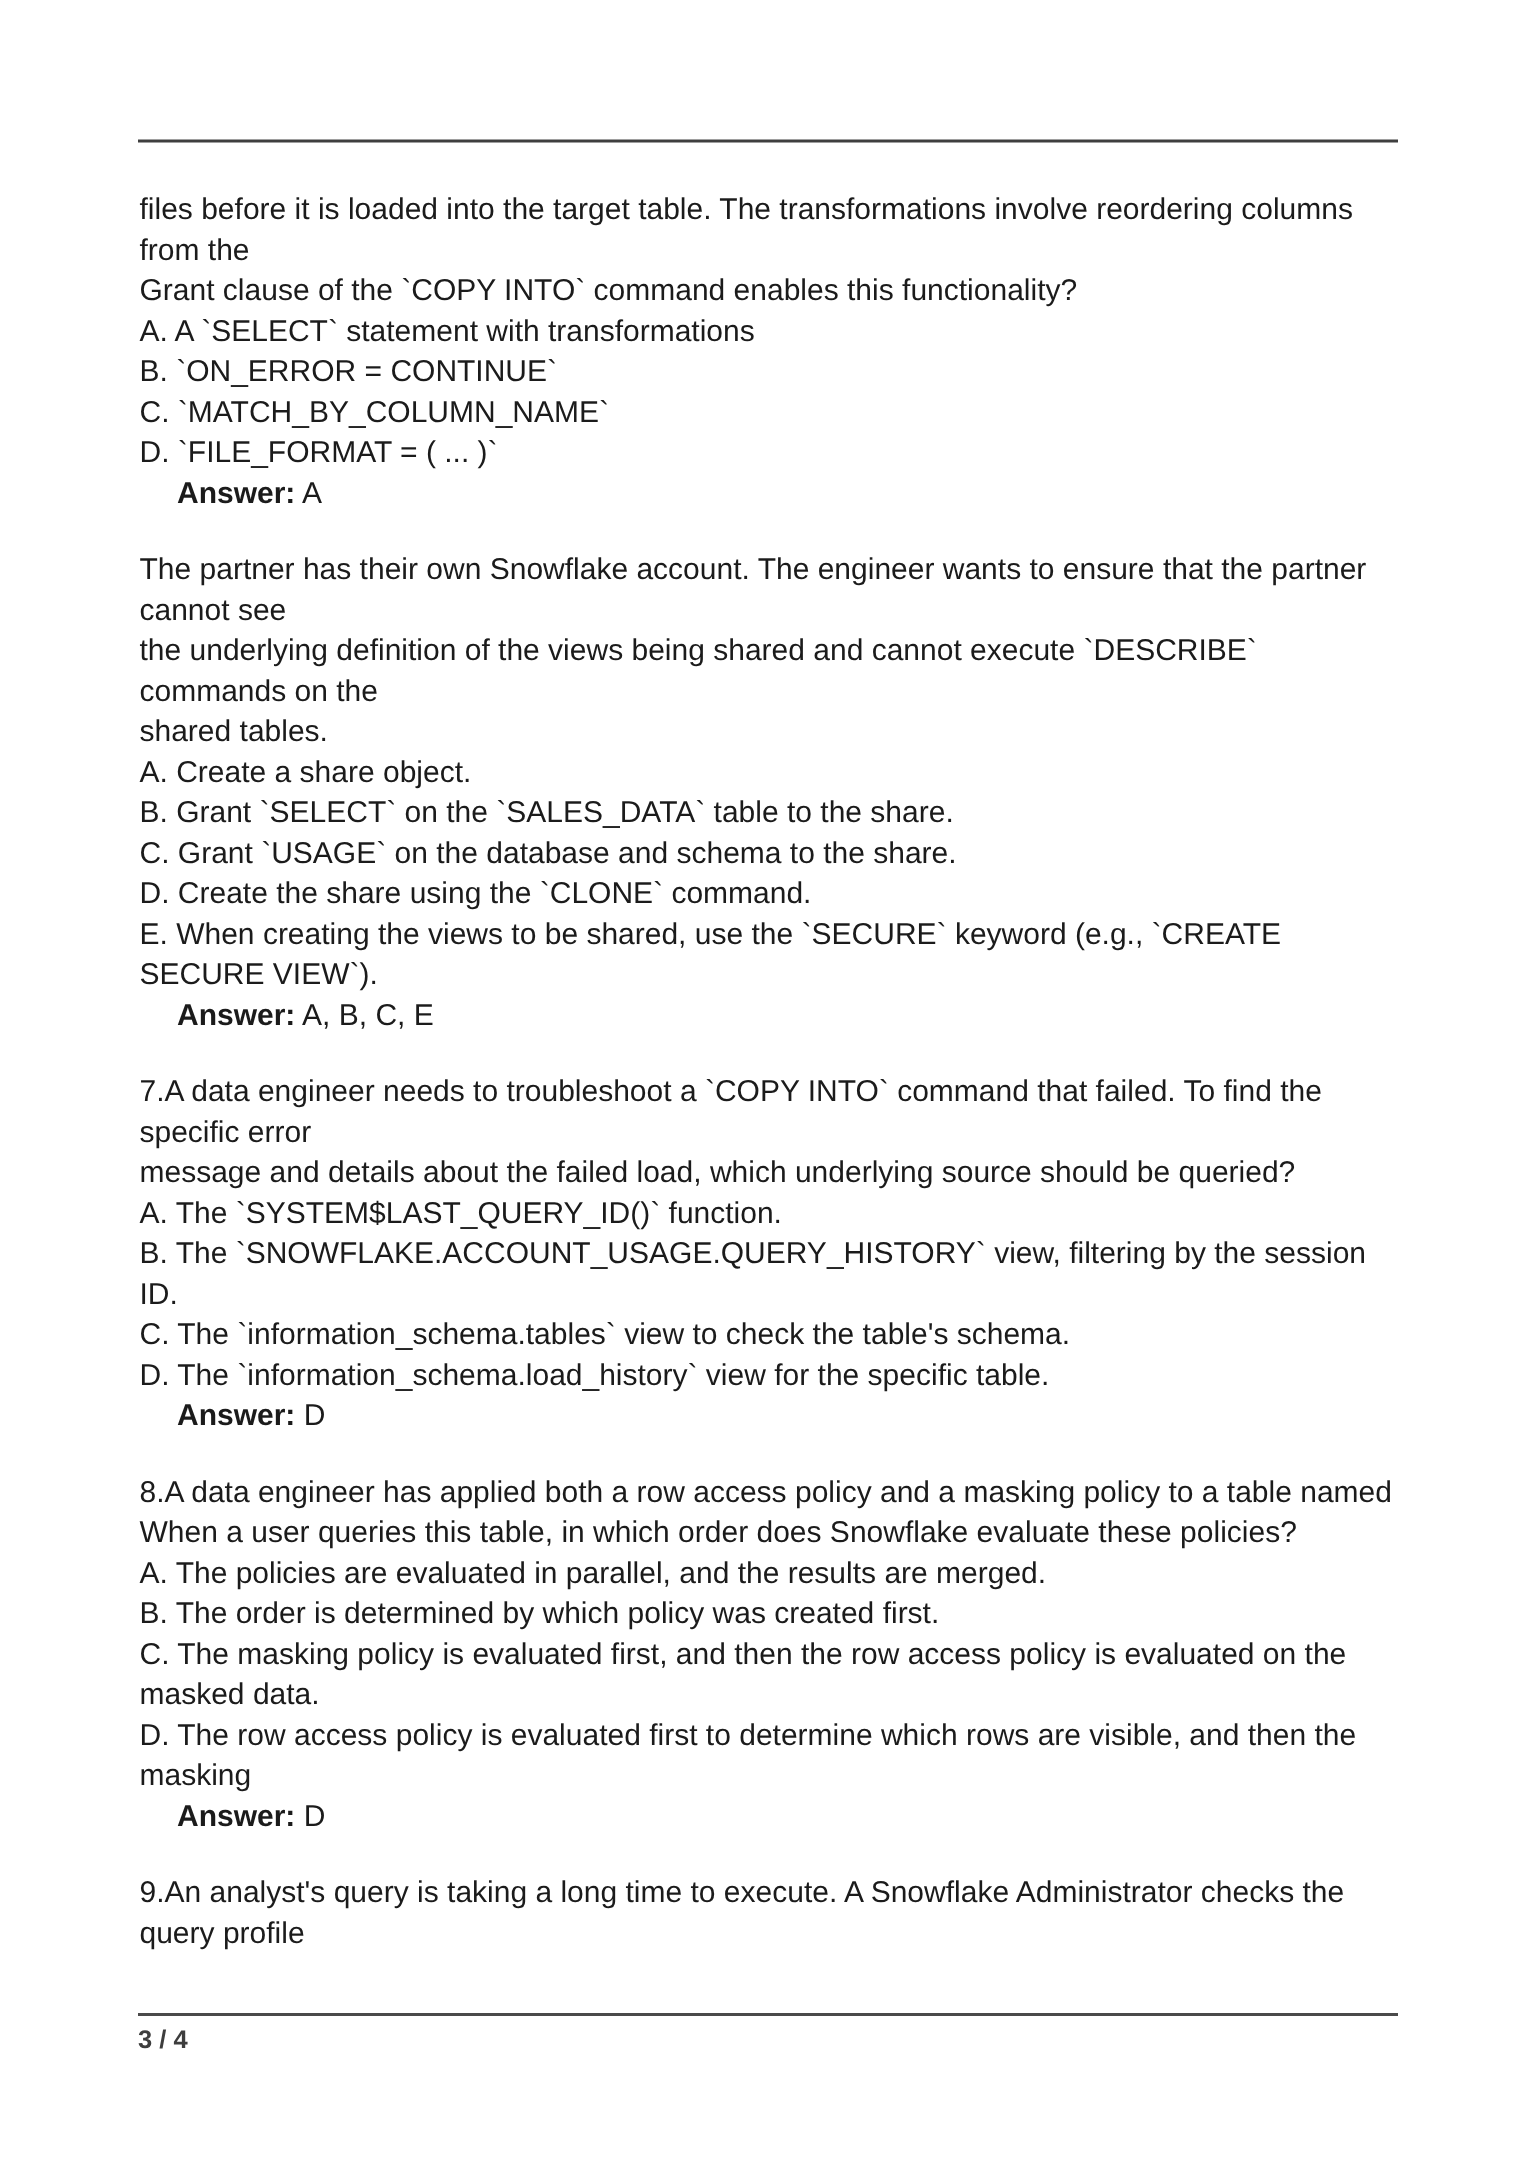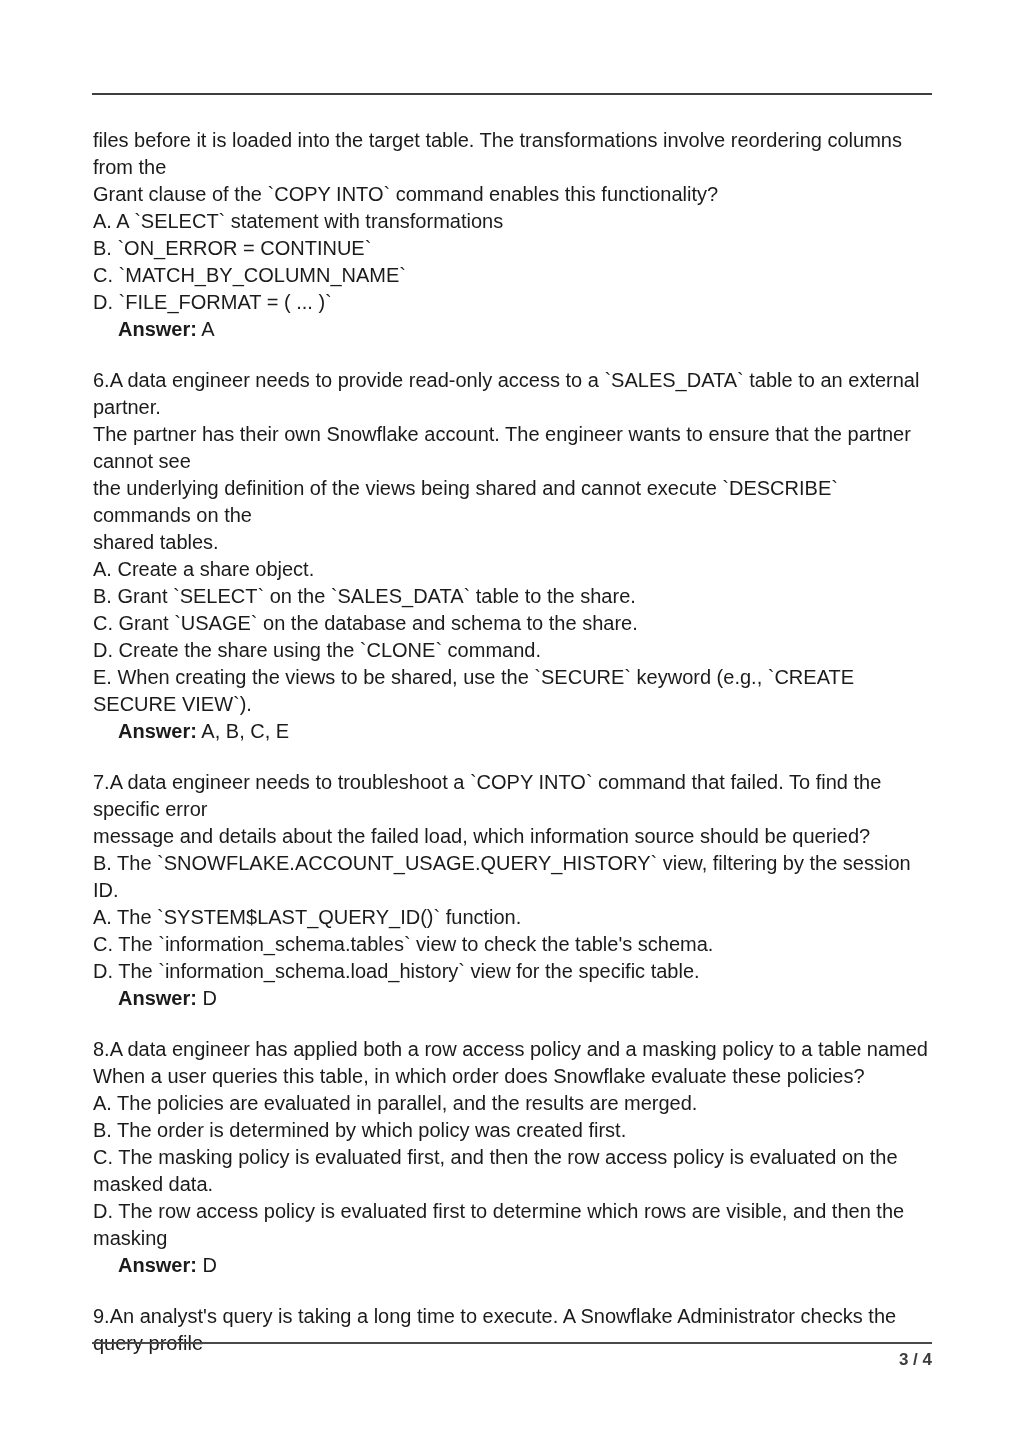--- a/index.html
+++ b/index.html
@@ -49,21 +49,21 @@
     width: 840px;
     height: 2px;
     background: #4a4a4a;
   }
 
   .page-number {
     position: absolute;
     top: 1348px;
     left: 92px;
     width: 840px;
-    text-align: right;
+    text-align: left;
     font-size: 17px;
     font-weight: bold;
     color: #3d3d3d;
     line-height: 24px;
   }
 </style>
 </head>
 <body>
 
 <div class="page">
@@ -73,36 +73,35 @@
       <div class="question-block">
         <div class="question-line">files before it is loaded into the target table. The transformations involve reordering columns from the</div>
         <div class="question-line">Grant clause of the `COPY INTO` command enables this functionality?</div>
         <div class="question-line">A. A `SELECT` statement with transformations</div>
         <div class="question-line">B. `ON_ERROR = CONTINUE`</div>
         <div class="question-line">C. `MATCH_BY_COLUMN_NAME`</div>
         <div class="question-line">D. `FILE_FORMAT = ( ... )`</div>
         <div class="answer-line"><span class="answer-label">Answer:</span> <span class="answer-value">A</span></div>
       </div>
       <div class="question-block">
-        <div class="question-line">6.A data engineer needs to provide read-only access to a `SALES_DATA` table to an external partner.</div>
         <div class="question-line">The partner has their own Snowflake account. The engineer wants to ensure that the partner cannot see</div>
         <div class="question-line">the underlying definition of the views being shared and cannot execute `DESCRIBE` commands on the</div>
         <div class="question-line">shared tables.</div>
         <div class="question-line">A. Create a share object.</div>
         <div class="question-line">B. Grant `SELECT` on the `SALES_DATA` table to the share.</div>
         <div class="question-line">C. Grant `USAGE` on the database and schema to the share.</div>
         <div class="question-line">D. Create the share using the `CLONE` command.</div>
         <div class="question-line">E. When creating the views to be shared, use the `SECURE` keyword (e.g., `CREATE SECURE VIEW`).</div>
         <div class="answer-line"><span class="answer-label">Answer:</span> <span class="answer-value">A, B, C, E</span></div>
       </div>
       <div class="question-block">
         <div class="question-line">7.A data engineer needs to troubleshoot a `COPY INTO` command that failed. To find the specific error</div>
-        <div class="question-line">message and details about the failed load, which information source should be queried?</div>
+        <div class="question-line">message and details about the failed load, which underlying source should be queried?</div>
+        <div class="question-line">A. The `SYSTEM$LAST_QUERY_ID()` function.</div>
         <div class="question-line">B. The `SNOWFLAKE.ACCOUNT_USAGE.QUERY_HISTORY` view, filtering by the session ID.</div>
-        <div class="question-line">A. The `SYSTEM$LAST_QUERY_ID()` function.</div>
         <div class="question-line">C. The `information_schema.tables` view to check the table's schema.</div>
         <div class="question-line">D. The `information_schema.load_history` view for the specific table.</div>
         <div class="answer-line"><span class="answer-label">Answer:</span> <span class="answer-value">D</span></div>
       </div>
       <div class="question-block">
         <div class="question-line">8.A data engineer has applied both a row access policy and a masking policy to a table named</div>
         <div class="question-line">When a user queries this table, in which order does Snowflake evaluate these policies?</div>
         <div class="question-line">A. The policies are evaluated in parallel, and the results are merged.</div>
         <div class="question-line">B. The order is determined by which policy was created first.</div>
         <div class="question-line">C. The masking policy is evaluated first, and then the row access policy is evaluated on the masked data.</div>

